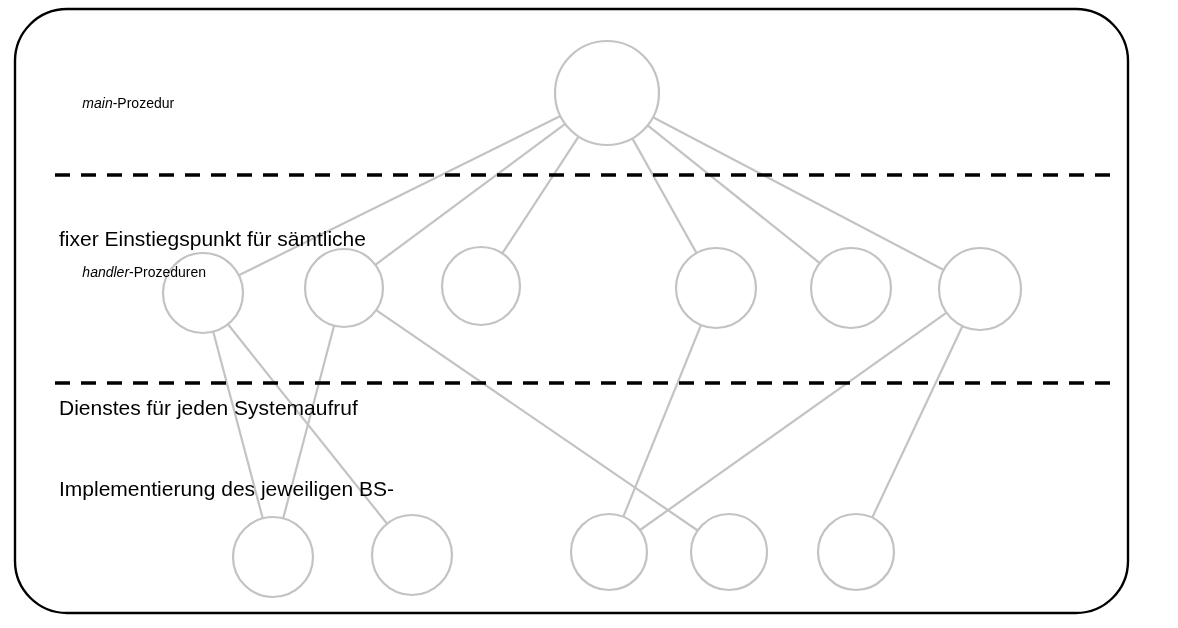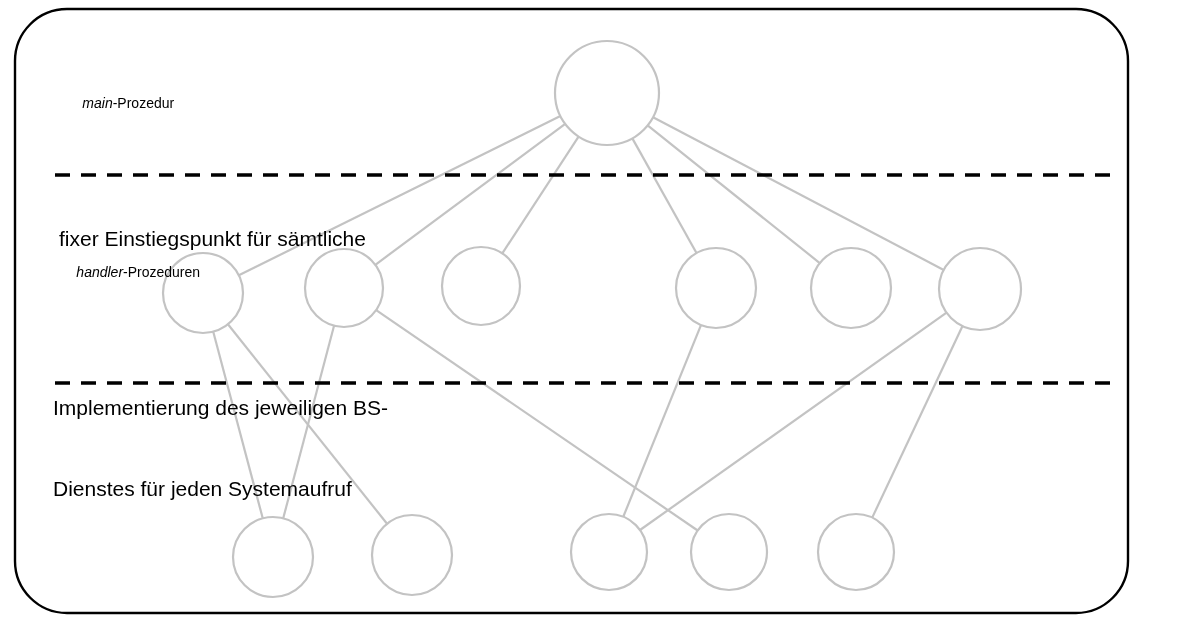--- a/index.html
+++ b/index.html
@@ -40,21 +40,21 @@
   .layer-title .kw {
     font-style: italic;
   }
   .layer-desc {
     font-size: 21px;
     font-weight: normal;
     margin: 0;
   }
   .layer-desc div { white-space: pre; }
   #text-main  { left: 59px;  top: 36px; }
-  #text-handler { left: 53px; top: 205px; }
+  #text-handler { left: 59px; top: 205px; }
   #text-utility { left: 59px; top: 416px; }
 </style>
 </head>
 <body>
 
 <div id="stage">
 
   <svg id="graph" viewBox="0 0 1178 628">
     <rect x="15" y="9" width="1113" height="604" rx="52" ry="52" fill="#ffffff" stroke="#000000" stroke-width="2.4"></rect>
     <g id="edges-group">
@@ -99,22 +99,22 @@
     <div class="layer-desc">
       <div>fixer Einstiegspunkt für sämtliche</div>
     </div>
   </div>
 
   <div class="layer-text" id="text-handler">
     <div class="layer-title">
       <span class="kw">handler</span><span>-Prozeduren</span>
     </div>
     <div class="layer-desc">
+      <div>Dienstes für jeden Systemaufruf</div>
       <div>Implementierung des jeweiligen BS-</div>
-      <div>Dienstes für jeden Systemaufruf</div>
     </div>
   </div>
 
   <div class="layer-text" id="text-utility">
     <div class="layer-desc">
       
       
       
     </div>
   </div>

